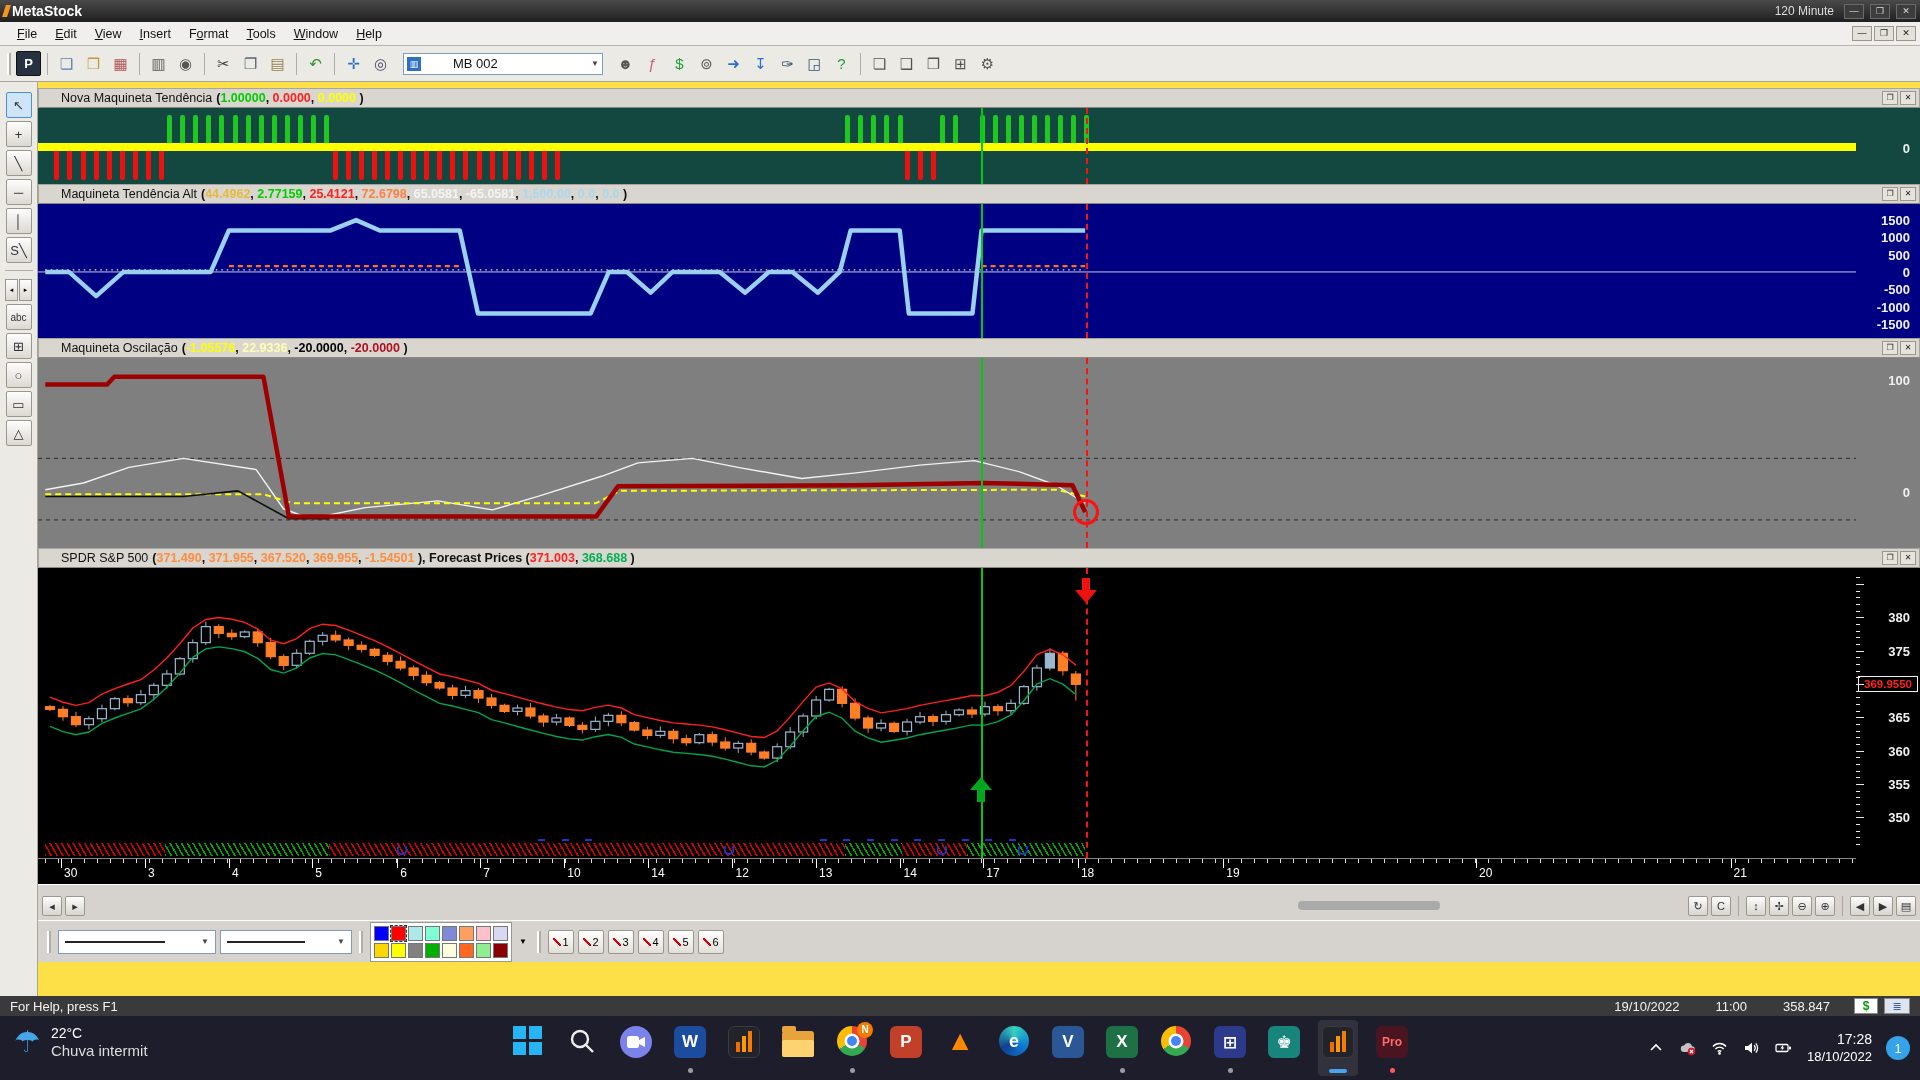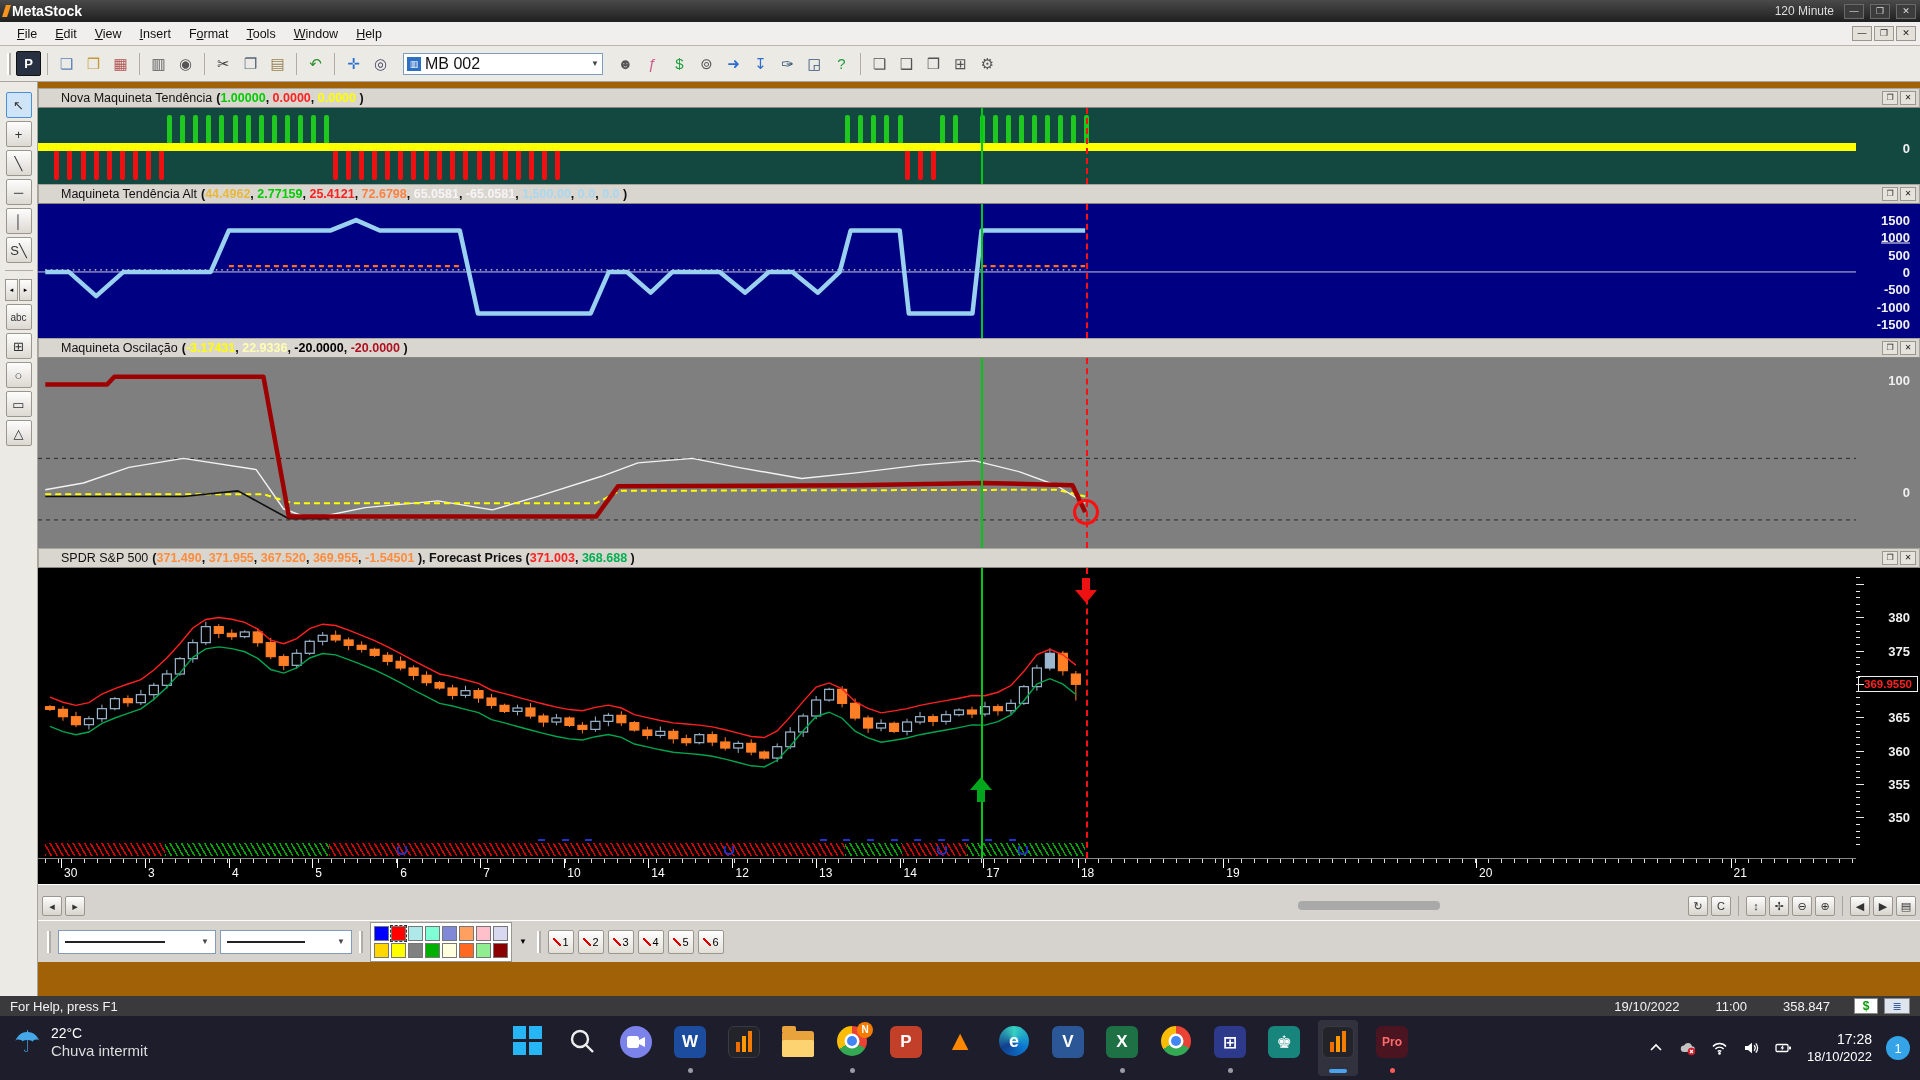--- a/index.html
+++ b/index.html
@@ -1,18 +1,18 @@
 <!DOCTYPE html>
 <html><head>
 <meta charset="utf-8">
 <style>
   * { margin:0; padding:0; box-sizing:border-box; }
   html,body { width:1920px; height:1080px; overflow:hidden;
     font-family:"Liberation Sans","DejaVu Sans",sans-serif; font-size:13px; }
-  .screen { width:1920px; height:1080px; display:flex; flex-direction:column; background:#a16207; }
+  .screen { width:1920px; height:1080px; display:flex; flex-direction:column; background:#fde047; }
 
   
   .titlebar { height:22px; background:linear-gradient(#4a4a4a,#1f1f1f); color:#fff;
     display:flex; align-items:center; padding:0 4px; flex:none; }
   .logo { display:flex; align-items:center; gap:3px; font-weight:bold; font-size:14px; }
   .logo-mark { width:5px; height:12px; background:#f7941d; transform:skewX(-18deg); display:inline-block; }
   .tb-title { position:absolute; left:0; right:0; text-align:center; font-size:12.5px; color:#eee; pointer-events:none; }
   .tb-right { margin-left:auto; display:flex; align-items:center; gap:6px; z-index:2; }
   .tb-interval { font-size:12px; color:#ddd; margin-right:4px; }
   .winbtn { width:20px; height:15px; background:#3c3c3c; border:1px solid #6a6a6a; color:#ddd;
@@ -30,21 +30,21 @@
   .toolbar { height:36px; background:#eceae5; border-bottom:1px solid #a8a59e; display:flex;
     align-items:center; padding:0 4px; gap:2px; flex:none; }
   .grip { width:4px; height:22px; border-left:2px solid #fff; border-right:2px solid #b0ada6; margin:0 3px; }
   .tbtn { width:25px; height:25px; display:flex; align-items:center; justify-content:center;
     font-size:15px; border:1px solid transparent; border-radius:2px; }
   .tsep { width:1px; height:22px; background:#b0ada6; margin:0 4px; }
   .pbtn-dark { background:#273142; color:#fff; font-weight:bold; font-size:13px; border:1px solid #111; }
   .combo { width:200px; height:22px; background:#fff; border:1px solid #7f9db9; display:flex;
     align-items:center; padding:0 3px; gap:4px; margin:0 8px; }
   .combo-ic { width:14px; height:14px; background:#2d6fc2; color:#fff; font-size:9px; line-height:14px; text-align:center; }
-  .combo-txt { flex:1; font-size:16px; color:#111; }
+  .combo-txt { flex:1; font-size:13px; color:#111;margin-left:28px; }
   .combo-arrow { font-size:8px; color:#444; }
 
   
   .content { flex:1; display:flex; min-height:0; }
   .lefttools { width:38px; background:#eceae5; border-right:1px solid #a8a59e; display:flex;
     flex-direction:column; align-items:center; padding-top:10px; gap:3px; flex:none; }
   .ltbtn { width:26px; height:26px; background:linear-gradient(#fdfdfd,#dcd9d2); border:1px solid #9a978f;
     border-radius:2px; display:flex; align-items:center; justify-content:center; font-size:13px; color:#333; }
   .ltbtn.active { background:#cfe4f7; border-color:#4a90d9; }
   .ltpair { display:flex; gap:1px; }
@@ -387,32 +387,32 @@
               <line x1="0.4" y1="49.152" x2="57.6" y2="49.152" stroke="#e8e8e8" stroke-width="1.4" stroke-dasharray="1.5 4" vector-effect="non-scaling-stroke"></line>
               <line x1="10.5" y1="46.314" x2="23.2" y2="46.314" stroke="#ff7020" stroke-width="2.2" stroke-dasharray="5 4" vector-effect="non-scaling-stroke"></line>
               <line x1="51.9" y1="46.314" x2="57.6" y2="46.314" stroke="#ff7020" stroke-width="2.2" stroke-dasharray="5 4" vector-effect="non-scaling-stroke"></line>
               <polyline points="0.4,50.7 1.7,50.7 3.2,68.76 4.7,50.7 9.5,50.7 10.5,19.740000000000002 16.1,19.740000000000002 17.5,12 18.8,19.740000000000002 23.2,19.740000000000002 24.2,81.66 30.4,81.66 31.4,50.7 32.4,50.7 33.7,66.18 34.9,50.7 37.5,50.7 38.9,66.18 40.2,50.7 41.5,50.7 42.9,66.18 44.1,50.7 44.7,19.740000000000002 47.4,19.740000000000002 47.9,81.66 51.4,81.66 51.9,19.740000000000002 57.6,19.740000000000002" fill="none" stroke="#9ad1ee" stroke-width="4.5" stroke-linejoin="round" vector-effect="non-scaling-stroke"></polyline>
             </svg>
             <div class="vline-green" style="left: 51.85%;"></div>
             <div class="vline-red" style="left: 57.62%;"></div>
           </div>
         <div class="axis p2" id="axis-2">
             <span class="alabel" style="top: 12%;">1500</span>
-            <span class="alabel" style="top: 24.9%; text-decoration: underline;">1000</span>
+            <span class="alabel" style="top: 24.9%;">1000</span>
             <span class="alabel" style="top: 37.8%;">500</span>
             <span class="alabel" style="top: 50.7%;">0</span>
             <span class="alabel" style="top: 63.6%;">-500</span>
             <span class="alabel" style="top: 76.5%;">-1000</span>
             <span class="alabel" style="top: 89.4%;">-1500</span>
           </div>
       </div>
 
       <div class="ptitle">
         <span class="pt-name">Maquineta Oscilação</span>
-        <span class="pt-vals" id="pvals-2" style="margin-left:4px;"><span>(</span><span style="color: rgb(255, 255, 0);">-3.17431</span><span>, </span><span style="color: rgb(255, 255, 176);">22.9336</span><span>, </span><span style="color: rgb(0, 0, 0);">-20.0000</span><span>, </span><span style="color: rgb(176, 16, 32);">-20.0000</span><span> )</span></span>
+        <span class="pt-vals" id="pvals-2" style="margin-left:4px;"><span>(</span><span style="color: rgb(255, 255, 0);">-1.05576</span><span>, </span><span style="color: rgb(255, 255, 176);">22.9336</span><span>, </span><span style="color: rgb(0, 0, 0);">-20.0000</span><span>, </span><span style="color: rgb(176, 16, 32);">-20.0000</span><span> )</span></span>
         <span class="pt-btns">
           <span class="winbtn">❐</span>
           <span class="winbtn">✕</span>
         </span>
       </div>
       <div class="pbody p3" style="height:190px;">
         <div class="plot" id="plot-3">
             <svg viewBox="0 0 100 100" preserveAspectRatio="none">
               <line x1="0" y1="52.83" x2="100" y2="52.83" stroke="#2a2a2a" stroke-width="1" stroke-dasharray="4 4" vector-effect="non-scaling-stroke"></line>
               <line x1="0" y1="85.225" x2="100" y2="85.225" stroke="#2a2a2a" stroke-width="1" stroke-dasharray="4 4" vector-effect="non-scaling-stroke"></line>

